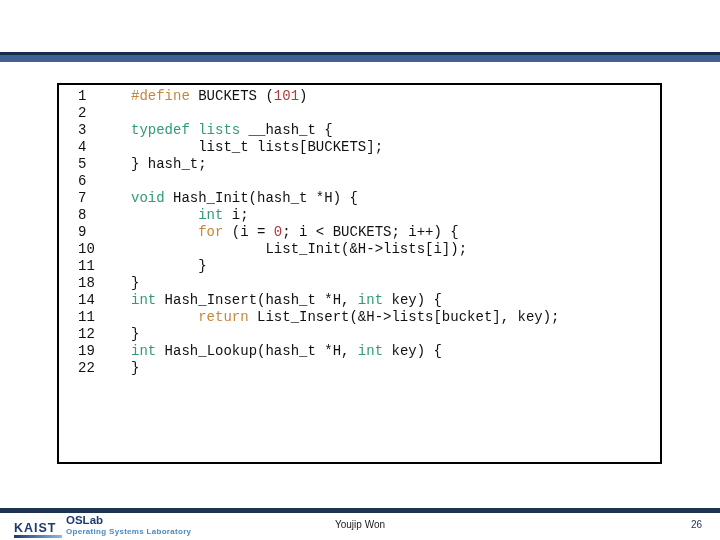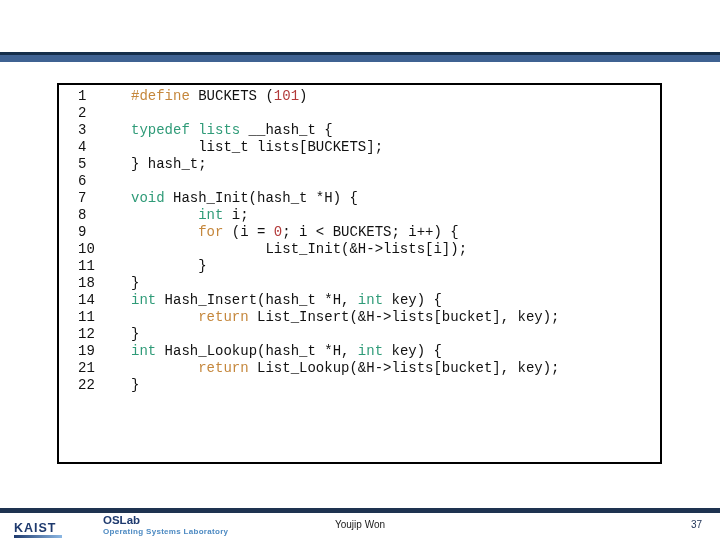--- a/index.html
+++ b/index.html
@@ -77,21 +77,21 @@
   }
   .kaist-word{
     font-weight:700;font-size:12.5px;color:var(--navy-text);
     letter-spacing:1px;line-height:12px;
   }
   .kaist-underline{
     margin-top:1px;height:3px;width:48px;
     background:linear-gradient(to right,#1e3a6e,#8cb8e4);
   }
   .oslab-logo{
-    position:absolute;left:66px;top:514px;margin-left:37px;
+    position:absolute;left:66px;top:514px;
   }
   .oslab-word{
     font-weight:700;font-size:11.5px;color:var(--navy-text);line-height:12px;
   }
   .oslab-sub{
     font-weight:700;font-size:8px;color:var(--subtitle-blue);
     margin-top:1px;letter-spacing:0.3px;
   }
   .footer-author{
     position:absolute;left:50%;transform:translateX(-50%);top:519px;
@@ -121,33 +121,32 @@
         <div class="code-line"><span class="lineno">7</span><span class="linecode"><span class="tok-teal">void</span><span class="tok-plain"> Hash_Init(hash_t *H) {</span></span></div>
         <div class="code-line"><span class="lineno">8</span><span class="linecode"><span class="tok-plain">        </span><span class="tok-teal">int</span><span class="tok-plain"> i;</span></span></div>
         <div class="code-line"><span class="lineno">9</span><span class="linecode"><span class="tok-plain">        </span><span class="tok-orange">for</span><span class="tok-plain"> (i = </span><span class="tok-red">0</span><span class="tok-plain">; i &lt; BUCKETS; i++) {</span></span></div>
         <div class="code-line"><span class="lineno">10</span><span class="linecode"><span class="tok-plain">                List_Init(&amp;H-&gt;lists[i]);</span></span></div>
         <div class="code-line"><span class="lineno">11</span><span class="linecode"><span class="tok-plain">        }</span></span></div>
         <div class="code-line"><span class="lineno">18</span><span class="linecode"><span class="tok-plain">}</span></span></div>
         <div class="code-line"><span class="lineno">14</span><span class="linecode"><span class="tok-teal">int</span><span class="tok-plain"> Hash_Insert(hash_t *H, </span><span class="tok-teal">int</span><span class="tok-plain"> key) {</span></span></div>
         <div class="code-line"><span class="lineno">11</span><span class="linecode"><span class="tok-plain">        </span><span class="tok-orange">return</span><span class="tok-plain"> List_Insert(&amp;H-&gt;lists[bucket], key);</span></span></div>
         <div class="code-line"><span class="lineno">12</span><span class="linecode"><span class="tok-plain">}</span></span></div>
         <div class="code-line"><span class="lineno">19</span><span class="linecode"><span class="tok-teal">int</span><span class="tok-plain"> Hash_Lookup(hash_t *H, </span><span class="tok-teal">int</span><span class="tok-plain"> key) {</span></span></div>
-        <div class="code-line"><span class="lineno">21</span><span class="linecode"><span class="tok-plain">        </span><span class="tok-orange">return</span><span class="tok-plain"> List_Lookup(&amp;H-&gt;lists[bucket], key);</span></span></div>
         <div class="code-line"><span class="lineno">22</span><span class="linecode"><span class="tok-plain">}</span></span></div>
       </div>
   </div>
 
   <div class="footer-rule"></div>
 
   <div class="kaist-logo">
     <div class="kaist-word">KAIST</div>
     <div class="kaist-underline"></div>
   </div>
 
   <div class="oslab-logo">
     <div class="oslab-word">OSLab</div>
     <div class="oslab-sub">Operating Systems Laboratory</div>
   </div>
 
   <div class="footer-author">Youjip Won</div>
-  <div class="footer-page">37</div>
+  <div class="footer-page">26</div>
 
 </div>
 
 </body></html>

